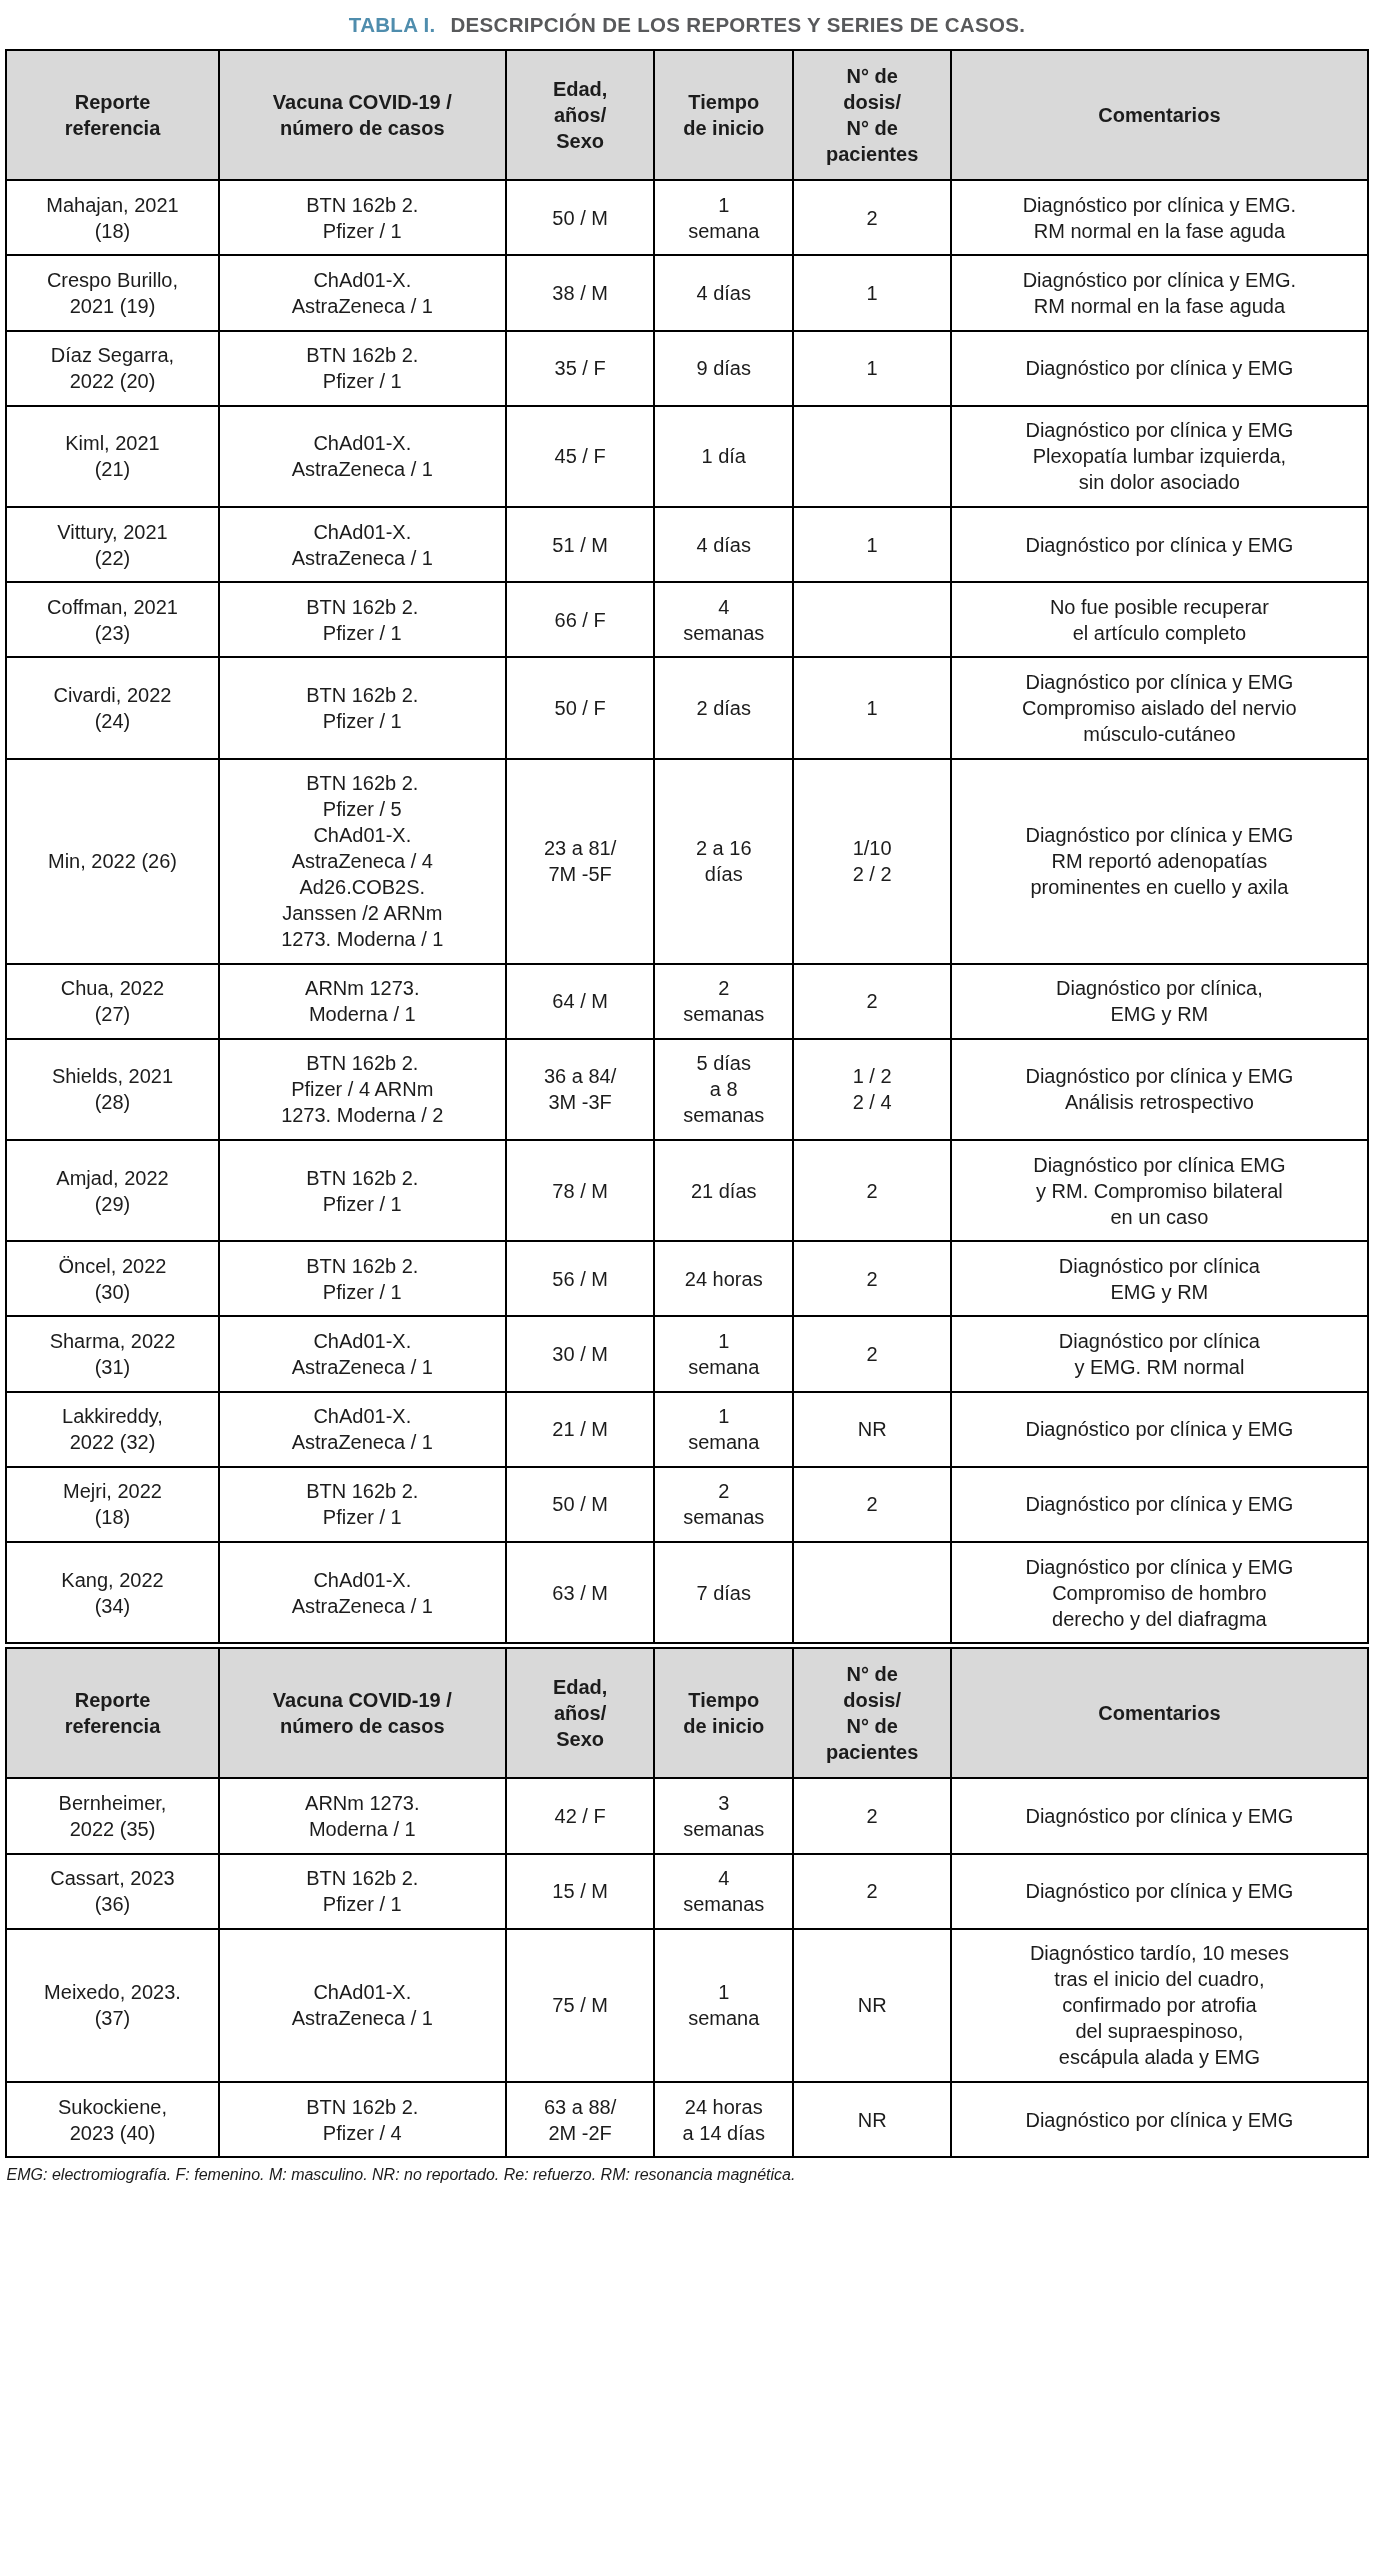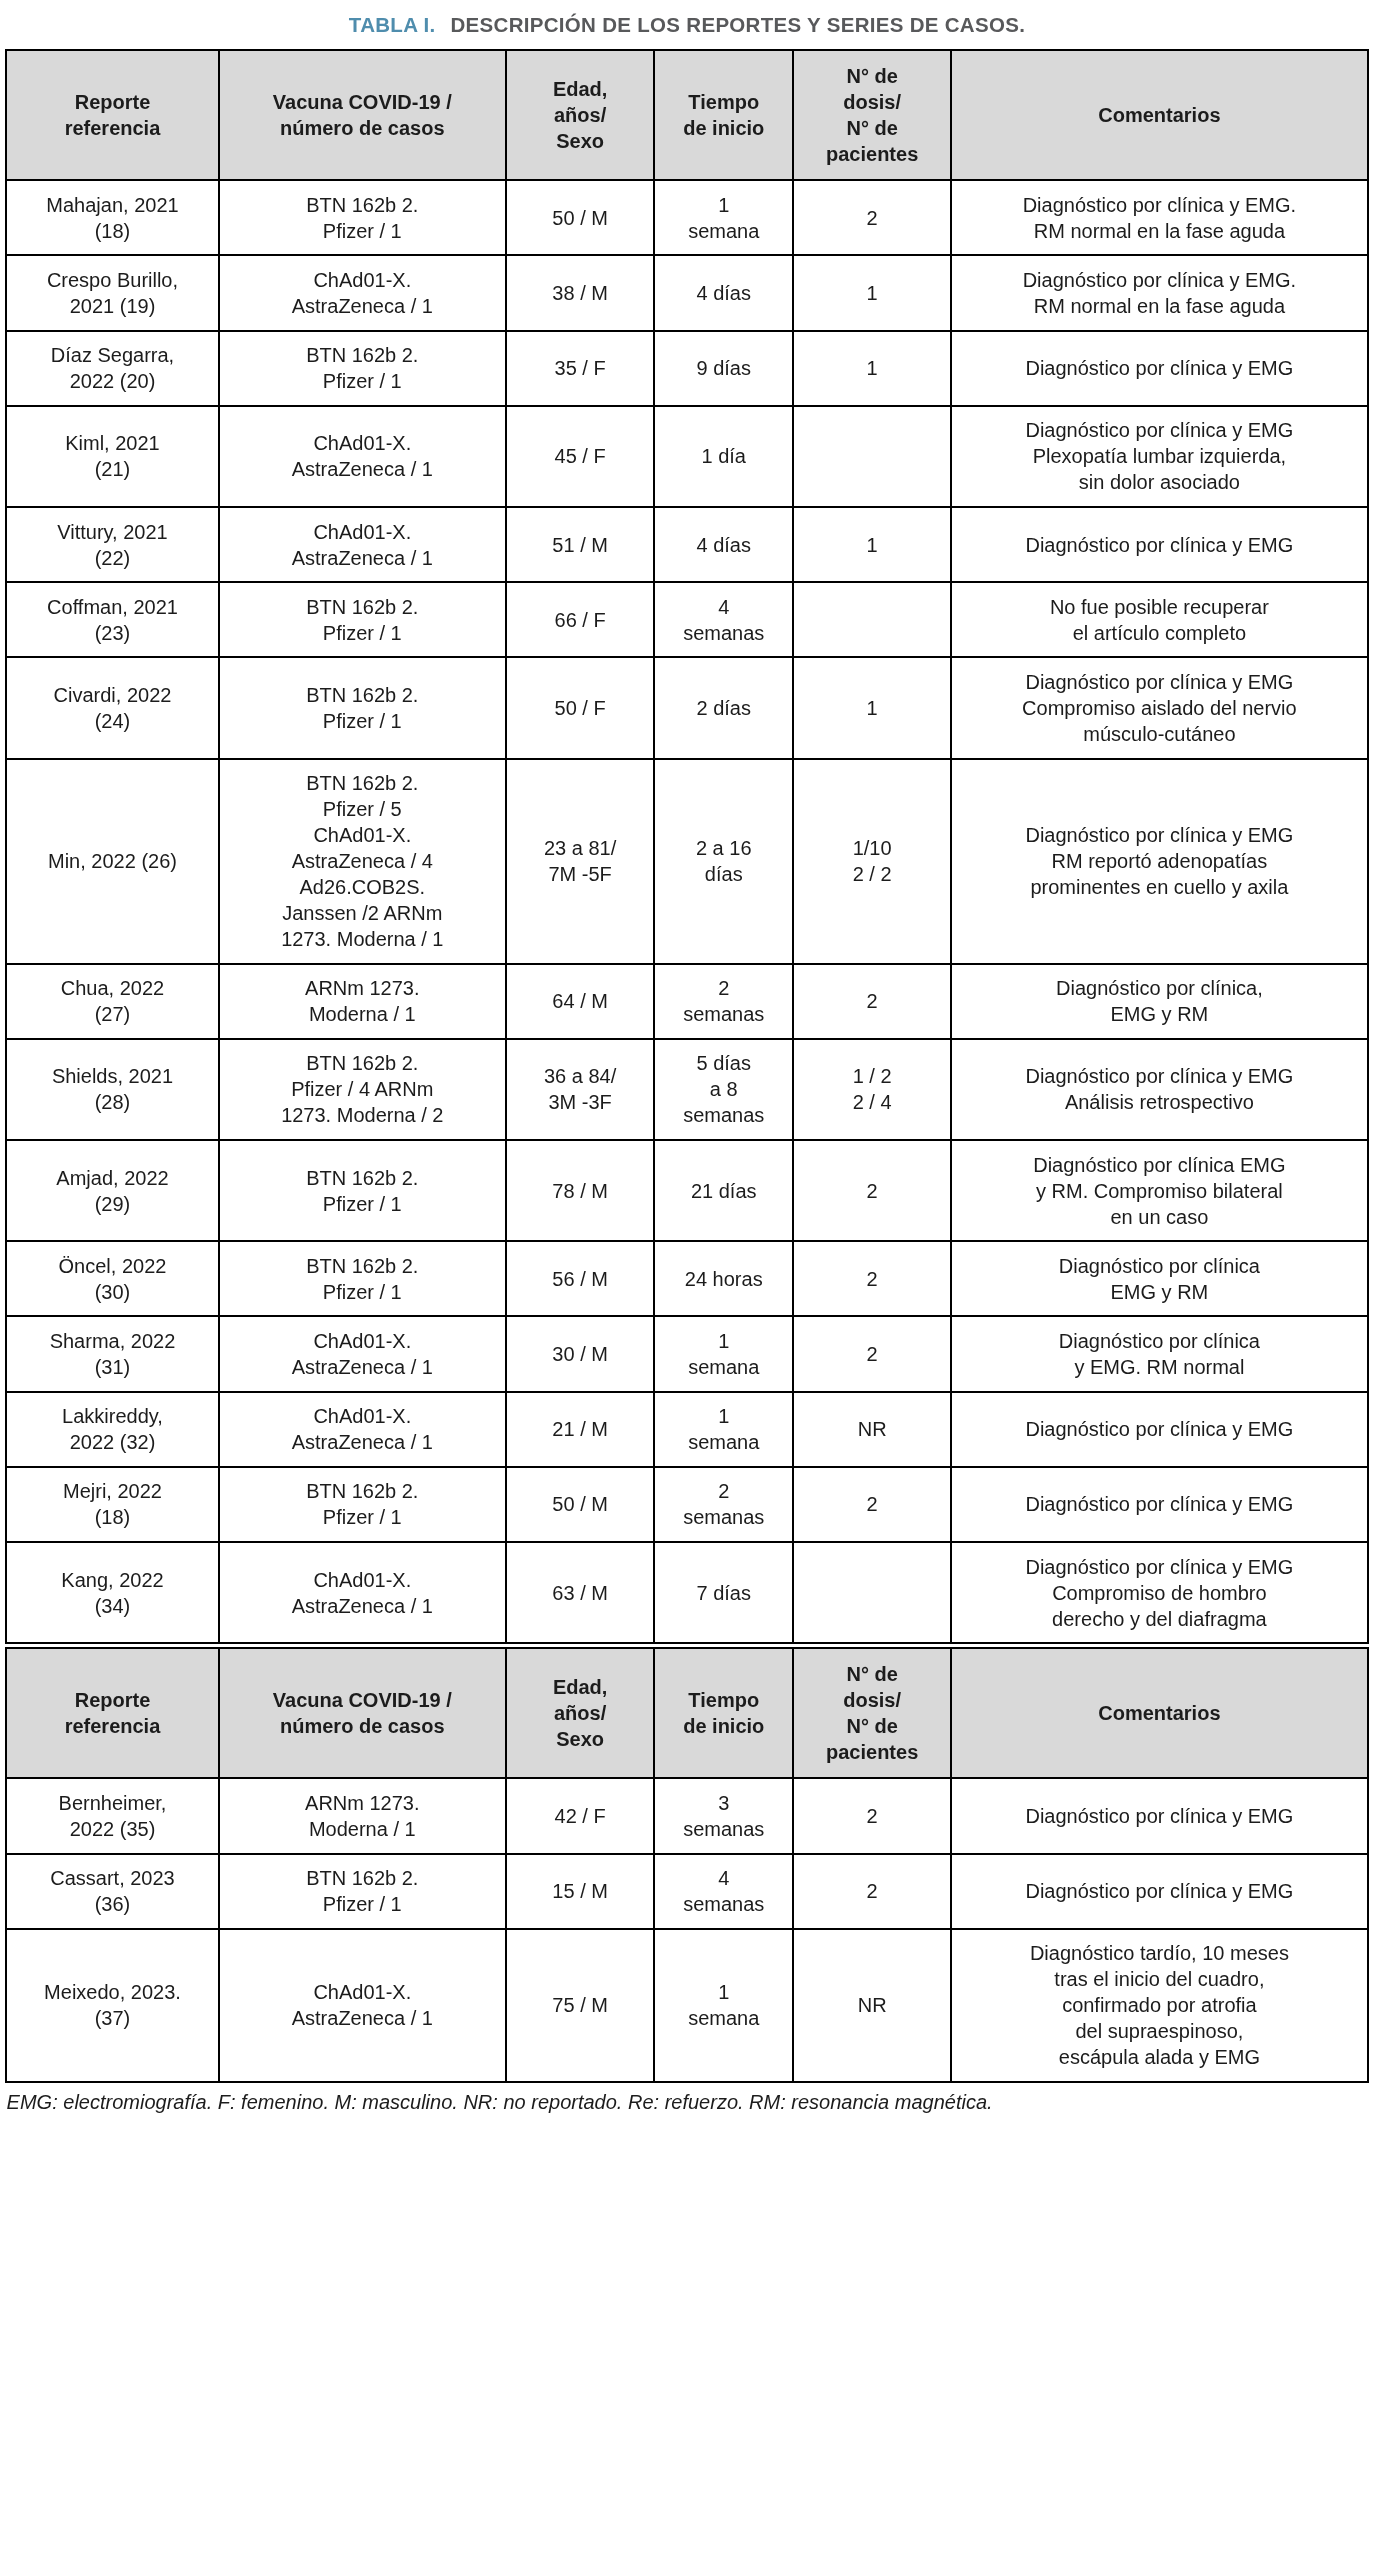--- a/index.html
+++ b/index.html
@@ -55,21 +55,21 @@
     overflow-wrap: break-word;
   }
   th {
     background: #d9d9d9;
     font-weight: bold;
     color: #1c1c1c;
     padding: 12px 6.6px;
   }
   .footnote {
     font-style: italic;
-    font-size: 20px;
+    font-size: 16px;
     color: #1c1c1c;
     margin-top: 8px;
     padding-left: 1.3px;
   }
 </style>
 </head>
 <body>
 
 <div class="page">
 
@@ -361,19 +361,31 @@
           <td>75 / M</td>
           <td>1
 semana</td>
           <td>NR</td>
           <td>Diagnóstico tardío, 10 meses
 tras el inicio del cuadro,
 confirmado por atrofia
 del supraespinoso,
 escápula alada y EMG</td>
         </tr>
+        <tr>
+          <td>Sukockiene,
+2023 (40)</td>
+          <td>BTN 162b 2.
+Pfizer / 4</td>
+          <td>63 a 88/
+2M -2F</td>
+          <td>24 horas
+a 14 días</td>
+          <td>NR</td>
+          <td>Diagnóstico por clínica y EMG</td>
+        </tr>
       </tbody>
   </table>
 
   <div class="footnote">EMG: electromiografía. F: femenino. M: masculino. NR: no reportado. Re: refuerzo. RM: resonancia magnética.</div>
 
 </div>
 
 
 </body></html>

